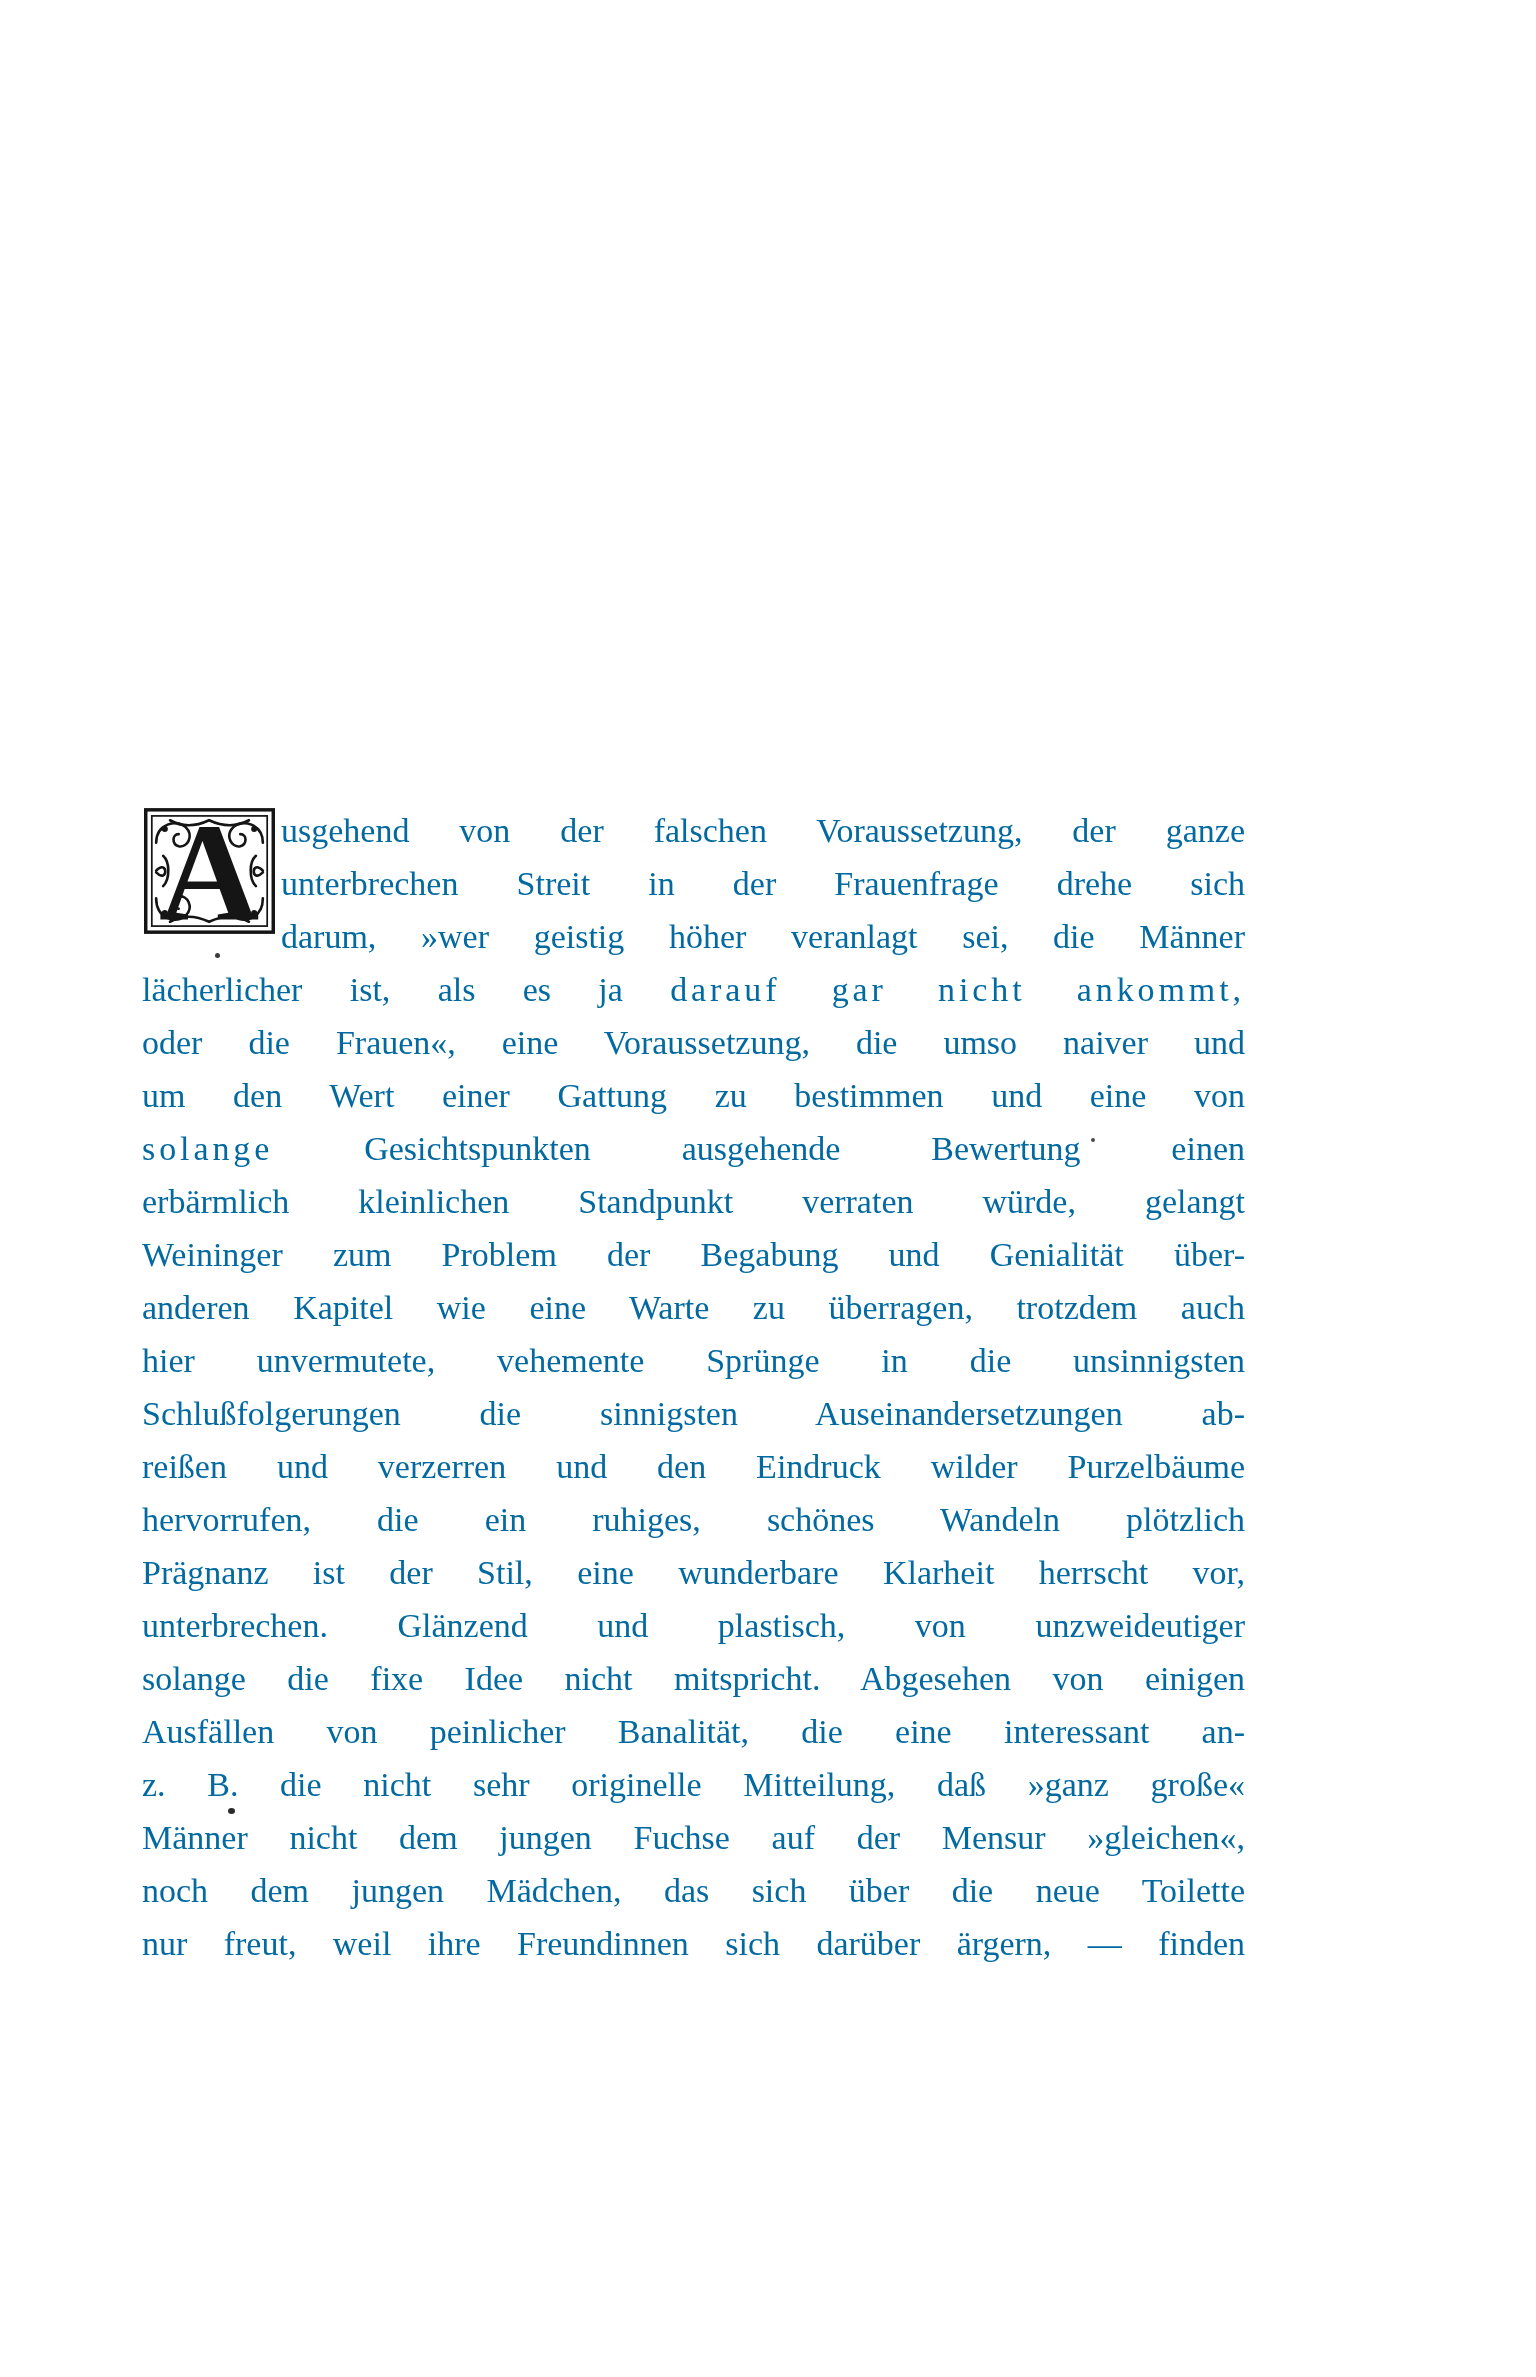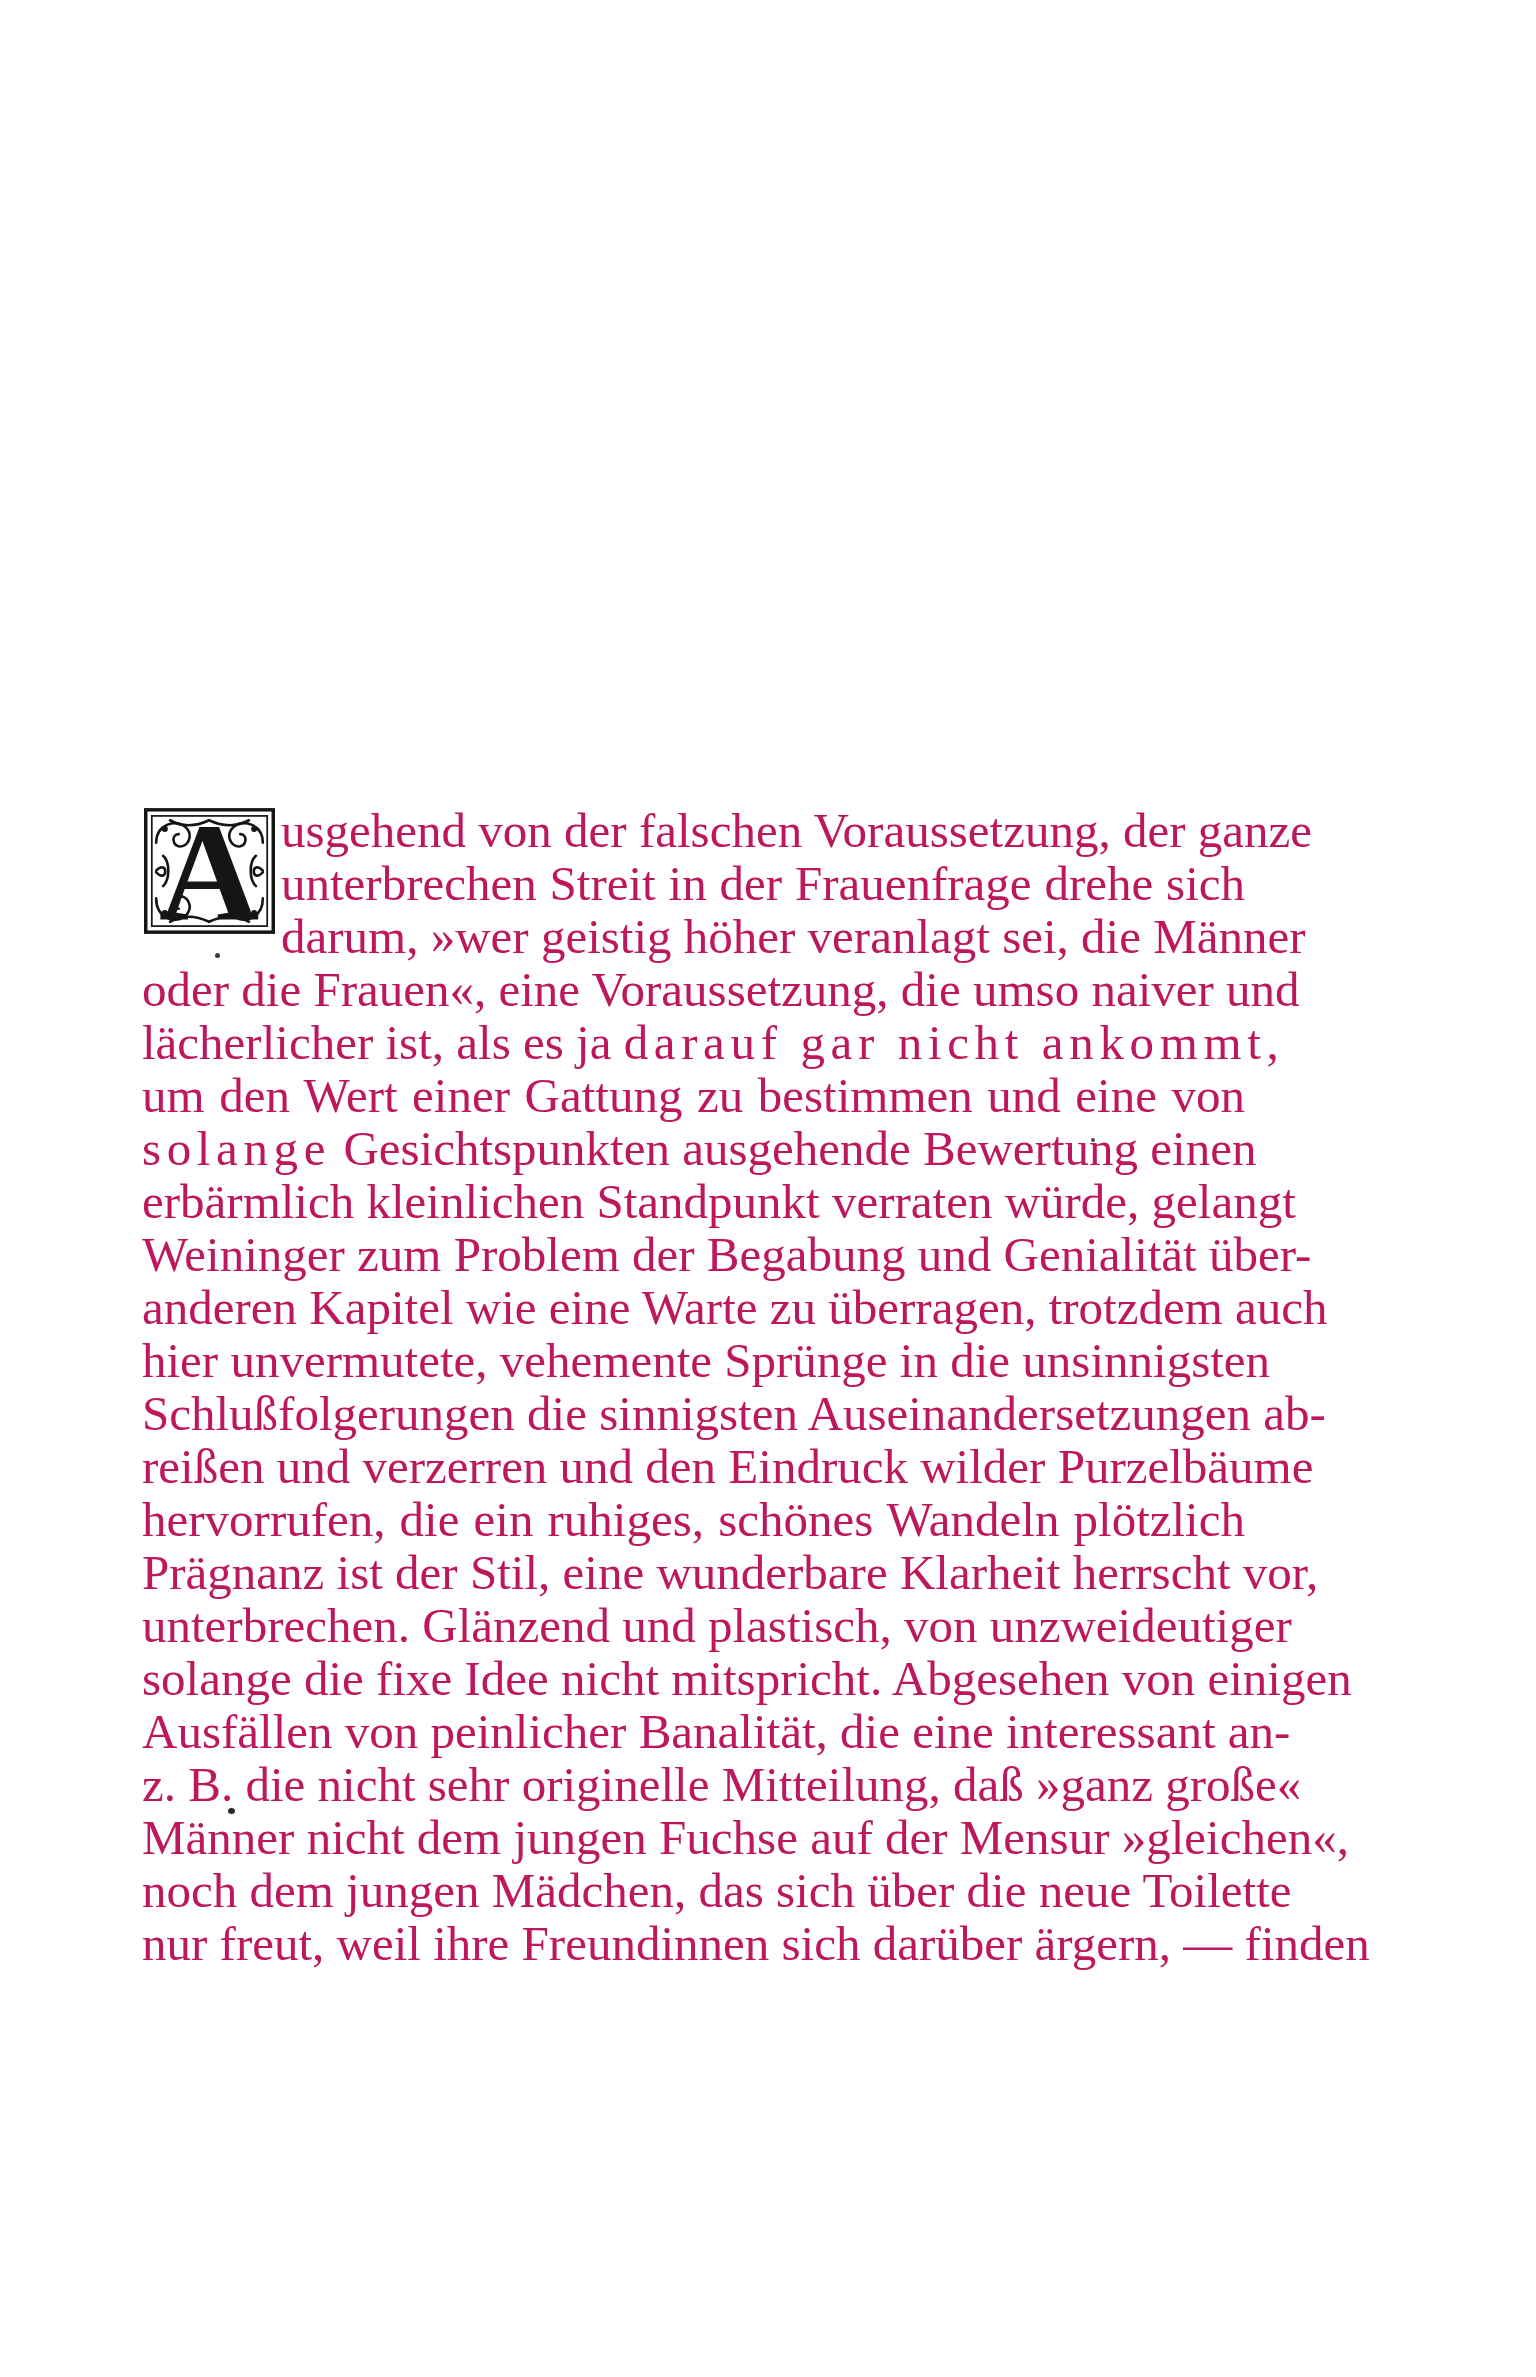--- a/index.html
+++ b/index.html
@@ -19,26 +19,26 @@
   }
   .text-block {
     position: absolute;
     left: 142px;
     top: 804px;
     width: 1103px;
   }
   .line {
     height: 53px;
     line-height: 53px;
-    font-size: 49px;
+    font-size: 34px;
     text-align: justify;
     text-align-last: justify;
     -moz-text-align-last: justify;
     white-space: nowrap;
-    color: #be185d;
+    color: #0369a1;
   }
   .line.indent {
     margin-left: 139px;
   }
   .sperr {
     letter-spacing: 0.115em;
   }
   .drop-cap {
     position: absolute;
     left: 1.7px;
@@ -89,22 +89,22 @@
         </g>
 
         <text x="75" y="129" text-anchor="middle" font-family="Liberation Serif, serif" font-size="160" font-weight="bold" fill="#151515">A</text>
       </svg>
     </div>
 
     <div>
         <div class="line indent"><span>usgehend von der falschen Voraussetzung, der ganze</span></div>
         <div class="line indent"><span>unterbrechen Streit in der Frauenfrage drehe sich</span></div>
         <div class="line indent"><span>darum, »wer geistig höher veranlagt sei, die Männer</span></div>
+        <div class="line"><span>lächerlicher ist, als es ja </span><span class="sperr">darauf gar nicht ankommt,</span></div>
         <div class="line"><span>oder die Frauen«, eine Voraussetzung, die umso naiver und</span></div>
-        <div class="line"><span>lächerlicher ist, als es ja </span><span class="sperr">darauf gar nicht ankommt,</span></div>
         <div class="line"><span>um den Wert einer Gattung zu bestimmen und eine von</span></div>
         <div class="line"><span class="sperr">solange</span><span> Gesichtspunkten ausgehende Bewertung einen</span></div>
         <div class="line"><span>erbärmlich kleinlichen Standpunkt verraten würde, gelangt</span></div>
         <div class="line"><span>Weininger zum Problem der Begabung und Genialität über-</span></div>
         <div class="line"><span>anderen Kapitel wie eine Warte zu überragen, trotzdem auch</span></div>
         <div class="line"><span>hier unvermutete, vehemente Sprünge in die unsinnigsten</span></div>
         <div class="line"><span>Schlußfolgerungen die sinnigsten Auseinandersetzungen ab-</span></div>
         <div class="line"><span>reißen und verzerren und den Eindruck wilder Purzelbäume</span></div>
         <div class="line"><span>hervorrufen, die ein ruhiges, schönes Wandeln plötzlich</span></div>
         <div class="line"><span>Prägnanz ist der Stil, eine wunderbare Klarheit herrscht vor,</span></div>

